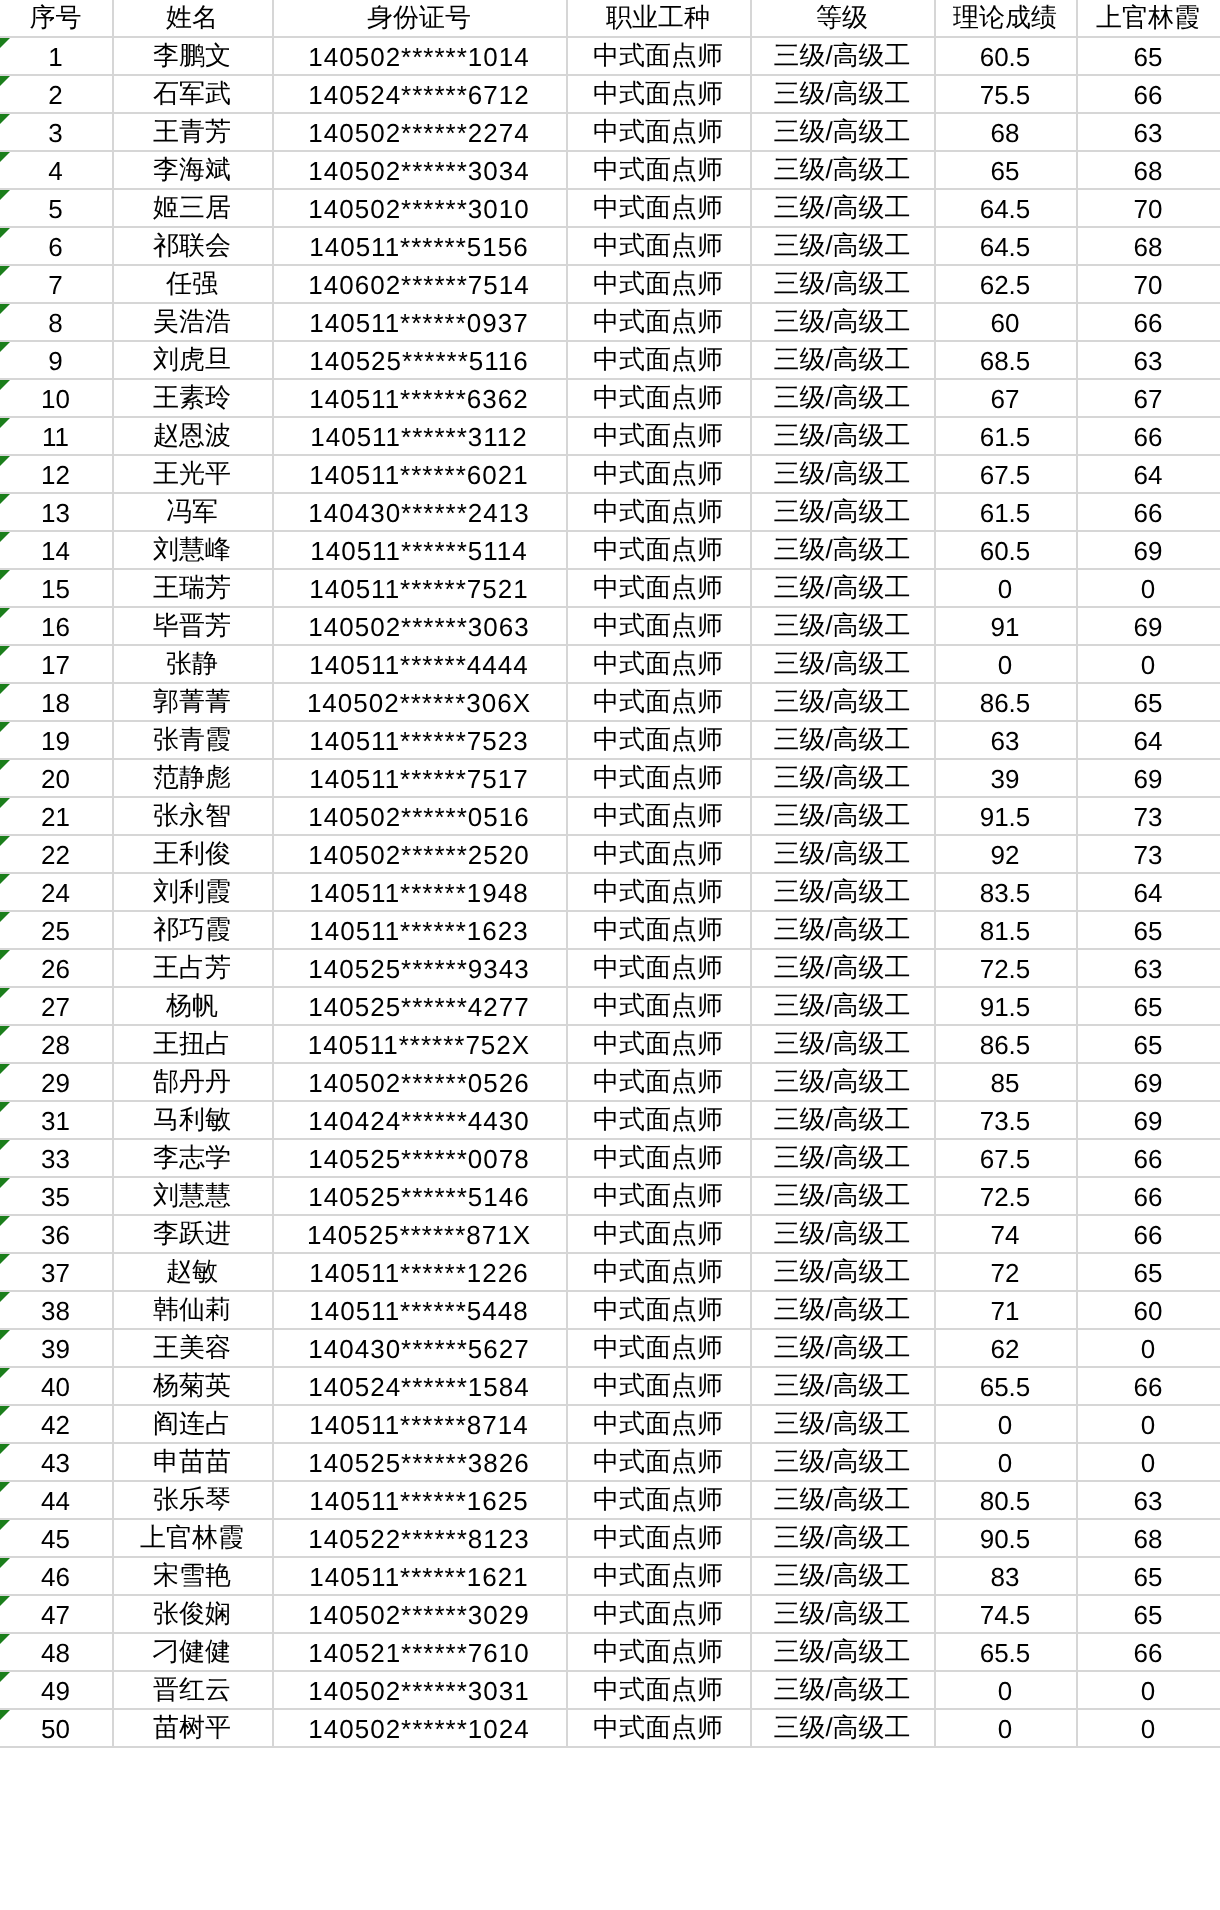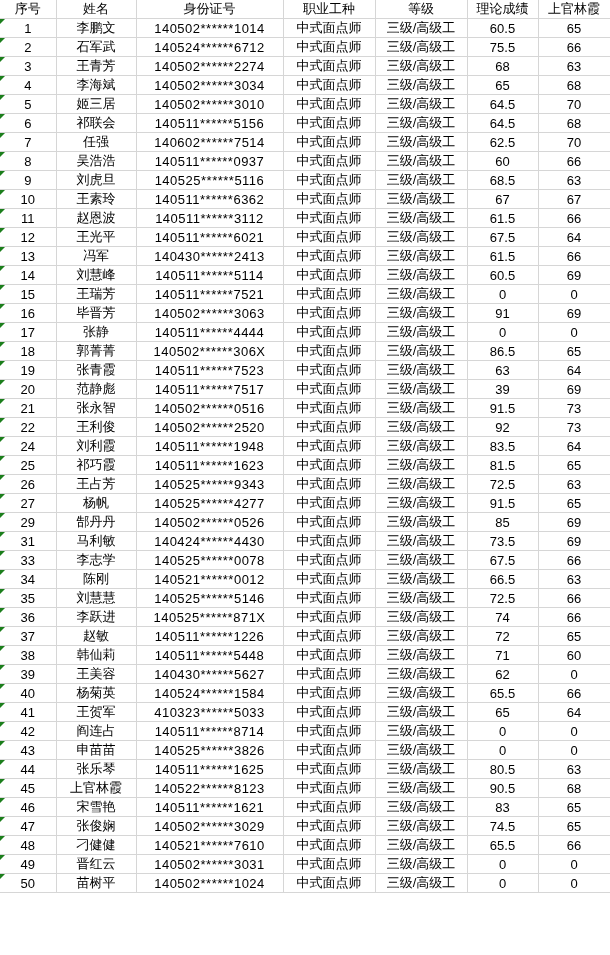--- a/index.html
+++ b/index.html
@@ -287,20 +287,29 @@
       <tr>
         <td class="serial"><span class="tri" style="border-top-color: rgb(27, 126, 27);"></span>27</td>
         <td>杨帆</td>
         <td class="idcell">140525******4277</td>
         <td>中式面点师</td>
         <td>三级/高级工</td>
         <td>91.5</td>
         <td>65</td>
       </tr>
       <tr>
+        <td class="serial"><span class="tri" style="border-top-color: rgb(27, 126, 27);"></span>28</td>
+        <td>王扭占</td>
+        <td class="idcell">140511******752X</td>
+        <td>中式面点师</td>
+        <td>三级/高级工</td>
+        <td>86.5</td>
+        <td>65</td>
+      </tr>
+      <tr>
         <td class="serial"><span class="tri" style="border-top-color: rgb(27, 126, 27);"></span>29</td>
         <td>郜丹丹</td>
         <td class="idcell">140502******0526</td>
         <td>中式面点师</td>
         <td>三级/高级工</td>
         <td>85</td>
         <td>69</td>
       </tr>
       <tr>
         <td class="serial"><span class="tri" style="border-top-color: rgb(27, 126, 27);"></span>31</td>
@@ -314,29 +323,20 @@
       <tr>
         <td class="serial"><span class="tri" style="border-top-color: rgb(27, 126, 27);"></span>33</td>
         <td>李志学</td>
         <td class="idcell">140525******0078</td>
         <td>中式面点师</td>
         <td>三级/高级工</td>
         <td>67.5</td>
         <td>66</td>
       </tr>
       <tr>
-        <td class="serial"><span class="tri" style="border-top-color: rgb(27, 126, 27);"></span>34</td>
-        <td>陈刚</td>
-        <td class="idcell">140521******0012</td>
-        <td>中式面点师</td>
-        <td>三级/高级工</td>
-        <td>66.5</td>
-        <td>63</td>
-      </tr>
-      <tr>
         <td class="serial"><span class="tri" style="border-top-color: rgb(27, 126, 27);"></span>35</td>
         <td>刘慧慧</td>
         <td class="idcell">140525******5146</td>
         <td>中式面点师</td>
         <td>三级/高级工</td>
         <td>72.5</td>
         <td>66</td>
       </tr>
       <tr>
         <td class="serial"><span class="tri" style="border-top-color: rgb(27, 126, 27);"></span>36</td>
@@ -375,29 +375,20 @@
         <td>0</td>
       </tr>
       <tr>
         <td class="serial"><span class="tri" style="border-top-color: rgb(27, 126, 27);"></span>40</td>
         <td>杨菊英</td>
         <td class="idcell">140524******1584</td>
         <td>中式面点师</td>
         <td>三级/高级工</td>
         <td>65.5</td>
         <td>66</td>
-      </tr>
-      <tr>
-        <td class="serial"><span class="tri" style="border-top-color: rgb(27, 126, 27);"></span>41</td>
-        <td>王贺军</td>
-        <td class="idcell">410323******5033</td>
-        <td>中式面点师</td>
-        <td>三级/高级工</td>
-        <td>65</td>
-        <td>64</td>
       </tr>
       <tr>
         <td class="serial"><span class="tri" style="border-top-color: rgb(27, 126, 27);"></span>42</td>
         <td>阎连占</td>
         <td class="idcell">140511******8714</td>
         <td>中式面点师</td>
         <td>三级/高级工</td>
         <td>0</td>
         <td>0</td>
       </tr>

